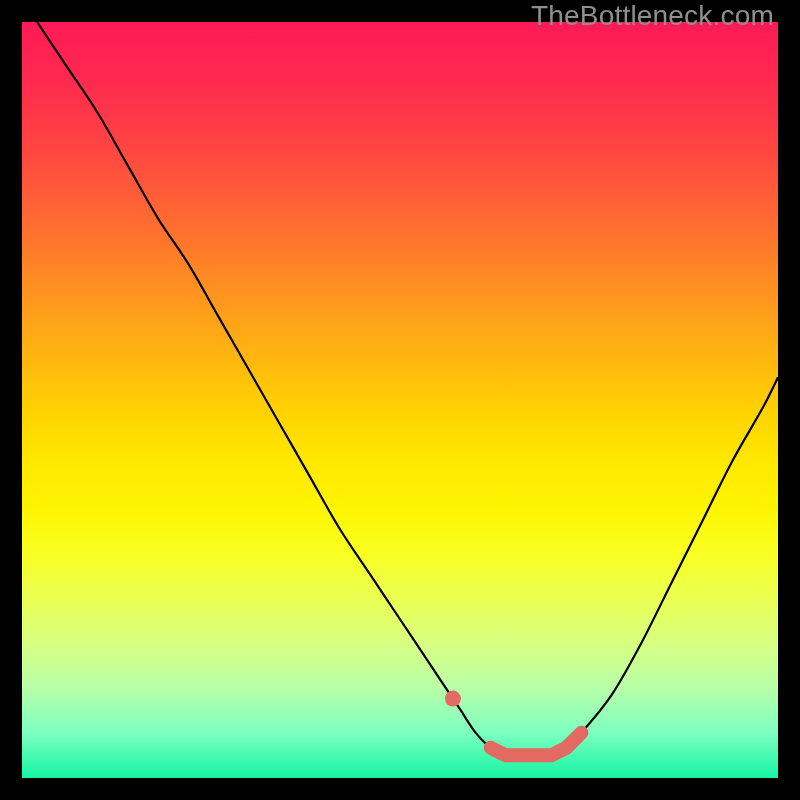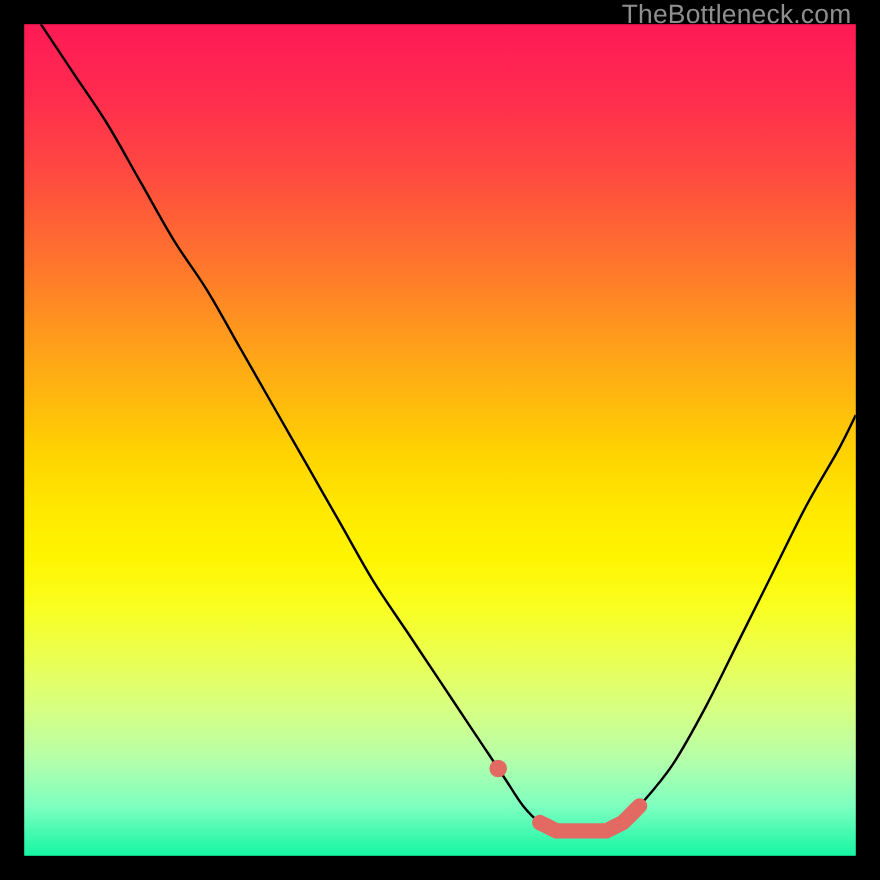--- a/index.html
+++ b/index.html
@@ -26,21 +26,21 @@
       #b8ffa8 88%,
       #7effc0 94%,
       #14f5a3 100%);
   }
   .watermark {
     position: absolute;
     top: 0px;
     right: 26px;
     color: #8f8f8f;
     font-family: Arial, Helvetica, sans-serif;
-    font-size: 24px;
+    font-size: 28px;
     letter-spacing: 0.2px;
     font-weight: 500;
   }
   svg.curve { position: absolute; left: 0; top: 0; width: 756px; height: 756px; }
 </style>
 </head>
 <body>
 <div class="wrap">
 
   <div class="plot-area">

